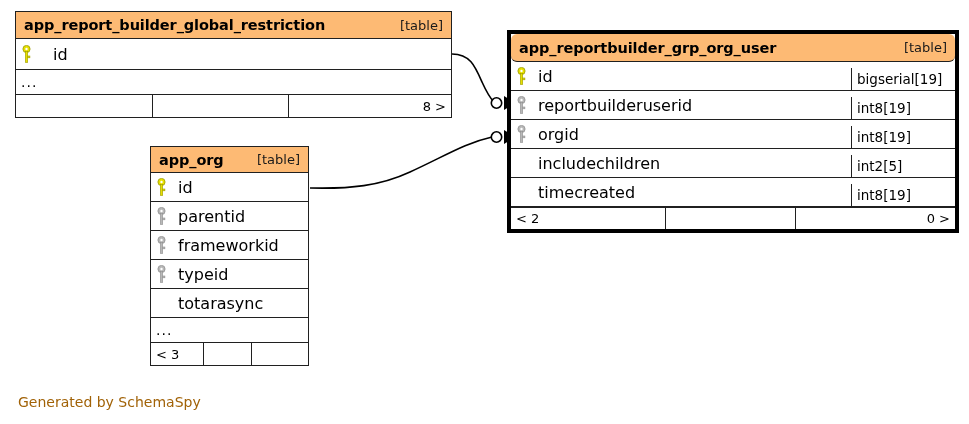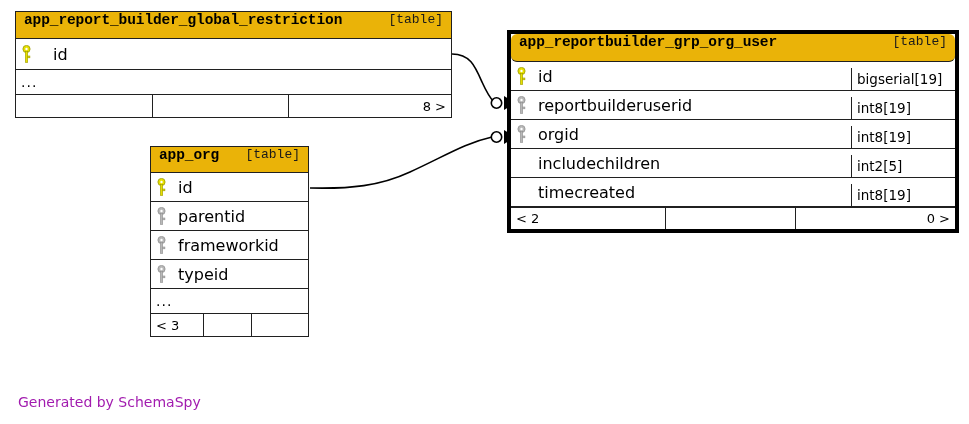--- a/index.html
+++ b/index.html
@@ -36,29 +36,28 @@
     background: #ffffff;
     border: 1.5px solid #202020;
     box-sizing: border-box;
     z-index: 2;
   }
   .table-box.focal {
     border-width: 4px;
     border-color: #000000;
   }
   .tbl-header {
-    background: #eab308;
+    background: #fdba74;
     border-bottom: 1.5px solid #202020;
     display: flex;
-    align-items: flex-start;
+    align-items: center;
     justify-content: space-between;
     padding: 0 8px;
     box-sizing: border-box;
     height: 27px;
-    font-family: Liberation Mono, monospace;
   }
   .tbl-title {
     font-weight: bold;
     font-size: 14.5px;
     letter-spacing: -0.1px;
     white-space: nowrap;
   }
   .tbl-tag {
     font-size: 13px;
     color: #1a1a1a;
@@ -134,21 +133,21 @@
     border-right: none;
   }
   .footer-cell.left { justify-content: flex-start; }
   .footer-cell.right { justify-content: flex-end; }
   .footer-cell.mid { justify-content: center; }
   .credit {
     position: absolute;
     left: 18px;
     top: 394px;
     font-size: 14px;
-    color: #a21caf;
+    color: #a16207;
     z-index: 3;
     white-space: nowrap;
   }
 </style>
 </head>
 <body>
 
 <div id="canvas">
 
   <svg class="edges" viewBox="0 0 969 424" width="969" height="424">
@@ -235,20 +234,28 @@
         <svg width="9" height="19" viewBox="0 0 9 19">
           <circle cx="4.5" cy="4" r="3.6" fill="#b8b8b8" stroke="#909090" stroke-width="0.8"></circle>
           <circle cx="4.5" cy="4" r="1.2" fill="#ffffff"></circle>
           <rect x="3.3" y="6.5" width="2.4" height="11" fill="#b8b8b8" stroke="#909090" stroke-width="0.6"></rect>
           <rect x="5.7" y="11" width="2.2" height="1.8" fill="#b8b8b8" stroke="#909090" stroke-width="0.6"></rect>
         </svg>
       </span>
       <span class="col-name">typeid</span>
     </div>
 
+    <div class="col-row">
+      <span class="keycell spacer">
+        <svg width="9" height="19" viewBox="0 0 9 19">
+            <rect x="0" y="0" width="9" height="19" fill="none"></rect>
+          </svg>
+      </span>
+      <span class="col-name">totarasync</span>
+    </div>
 
     <div class="ellipsis-row">...</div>
 
     <div class="footer-row">
       <span class="footer-cell left" style="width:53px;">&lt; 3</span>
       <span class="footer-cell mid" style="width:48px;"></span>
       <span class="footer-cell right" style="flex:1 1 auto;margin-top:42px;">15 &gt;</span>
     </div>
   </div>
 

